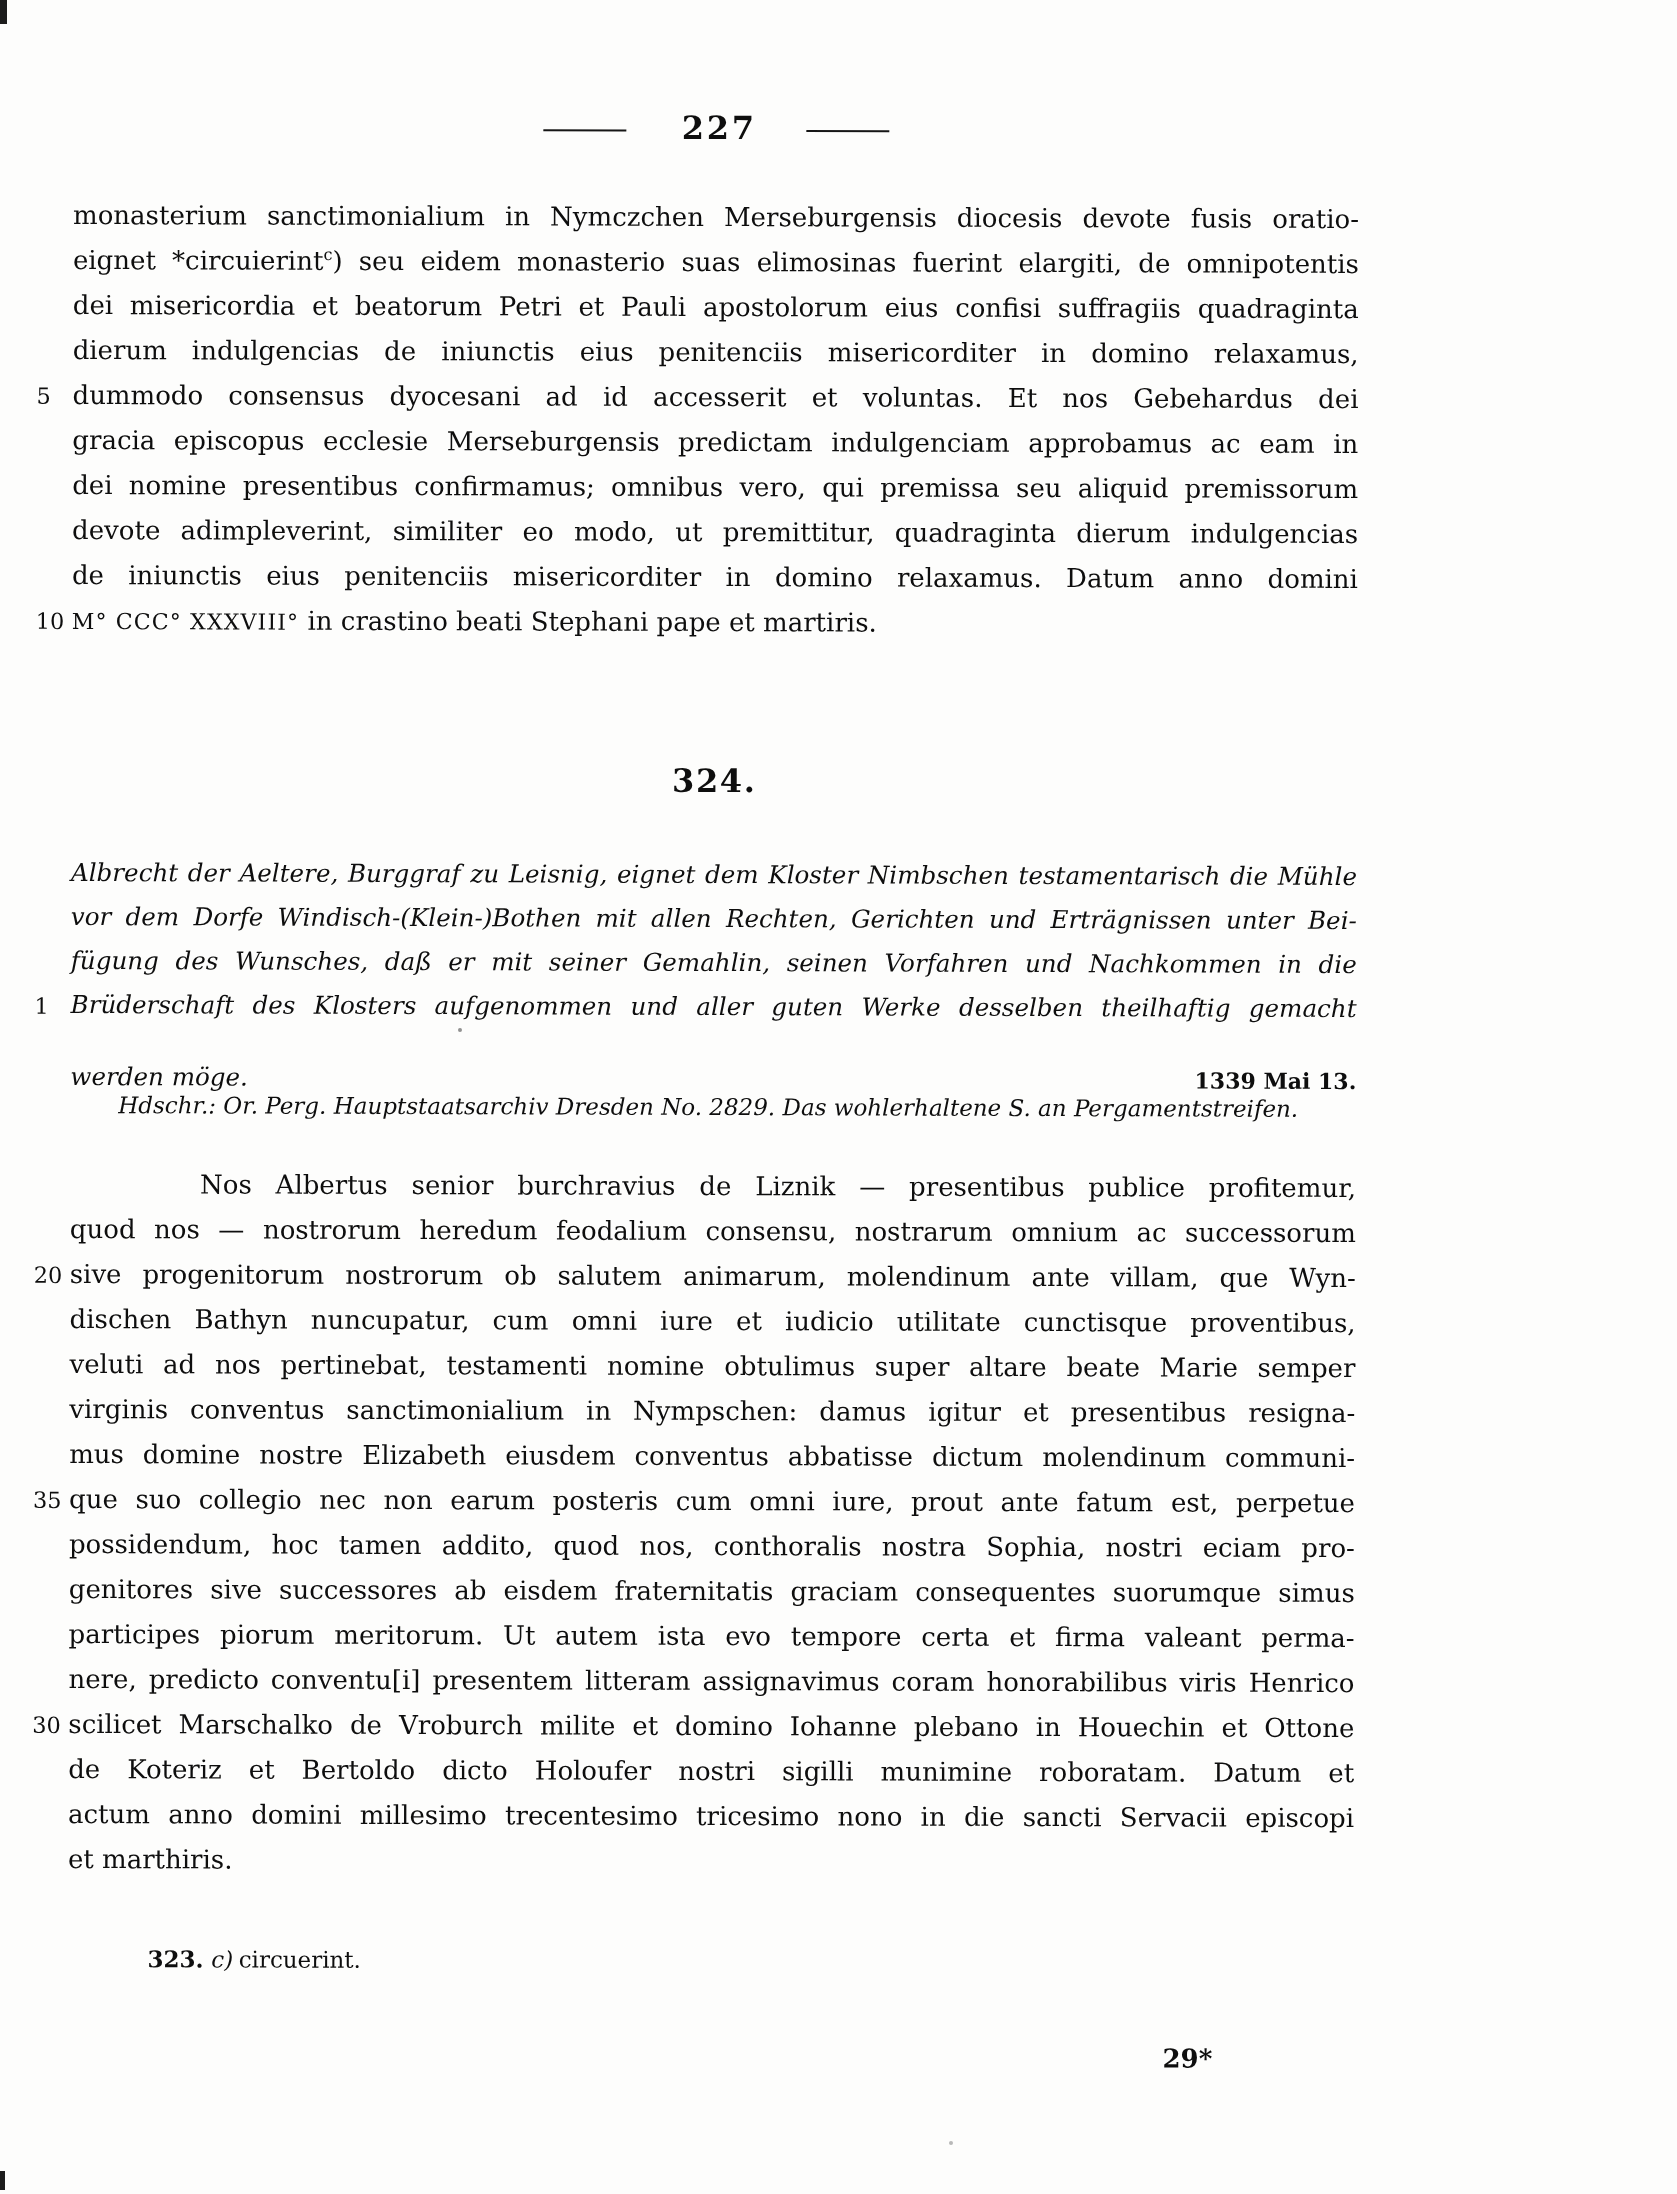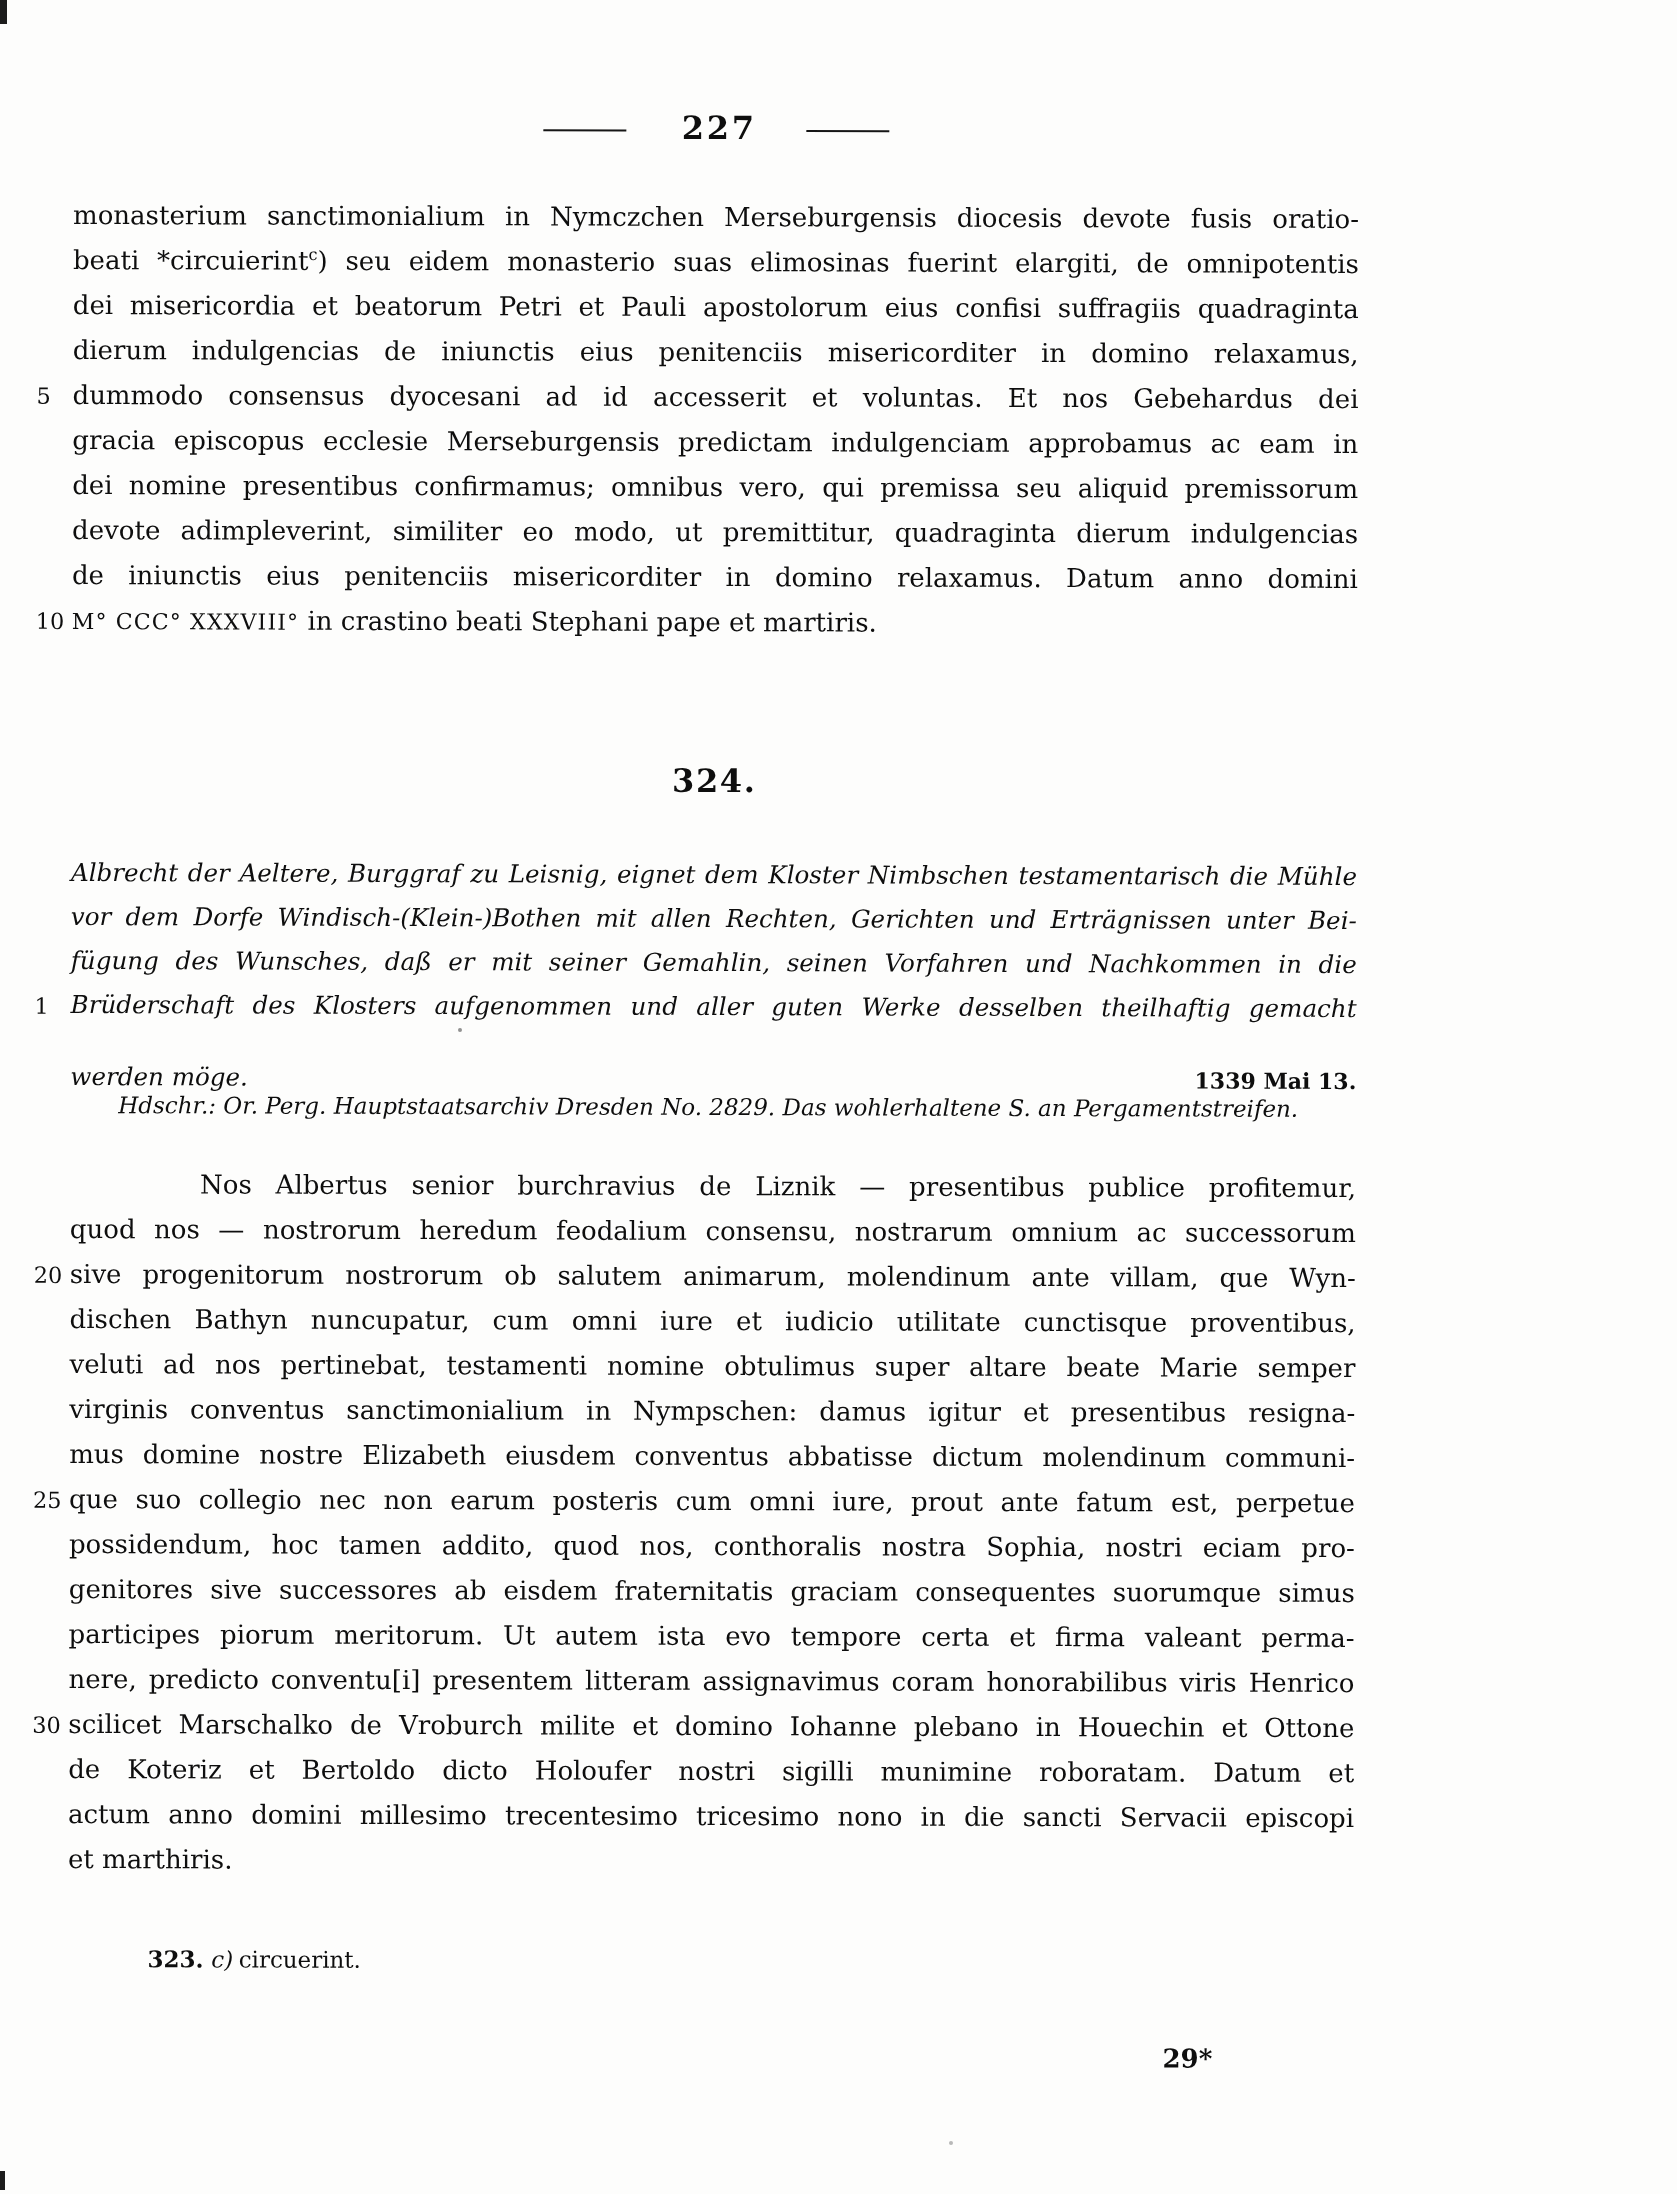--- a/index.html
+++ b/index.html
@@ -99,21 +99,21 @@
       <span class="hdash"></span>
     </div>
 
     <section class="sec-continuation">
       <div class="line">
         <span class="no"></span>
         <span class="t">monasterium sanctimonialium in Nymczchen Merseburgensis diocesis devote fusis oratio-</span>
       </div>
       <div class="line">
         <span class="no"></span>
-        <span class="t"><span>beati *circuierint</span><sup class="fnmark">c</sup><span>) seu eidem monasterio suas elimosinas fuerint elargiti, de omnipotentis</span></span>
+        <span class="t"><span>eignet *circuierint</span><sup class="fnmark">c</sup><span>) seu eidem monasterio suas elimosinas fuerint elargiti, de omnipotentis</span></span>
       </div>
       <div class="line">
         <span class="no"></span>
         <span class="t">dei misericordia et beatorum Petri et Pauli apostolorum eius confisi suffragiis quadraginta</span>
       </div>
       <div class="line">
         <span class="no"></span>
         <span class="t">dierum indulgencias de iniunctis eius penitenciis misericorditer in domino relaxamus,</span>
       </div>
       <div class="line">
@@ -192,21 +192,21 @@
       </div>
       <div class="line">
         <span class="no"></span>
         <span class="t">virginis conventus sanctimonialium in Nympschen: damus igitur et presentibus resigna-</span>
       </div>
       <div class="line">
         <span class="no"></span>
         <span class="t">mus domine nostre Elizabeth eiusdem conventus abbatisse dictum molendinum communi-</span>
       </div>
       <div class="line">
-        <span class="no">25</span>
+        <span class="no">35</span>
         <span class="t">que suo collegio nec non earum posteris cum omni iure, prout ante fatum est, perpetue</span>
       </div>
       <div class="line">
         <span class="no"></span>
         <span class="t">possidendum, hoc tamen addito, quod nos, conthoralis nostra Sophia, nostri eciam pro-</span>
       </div>
       <div class="line">
         <span class="no"></span>
         <span class="t">genitores sive successores ab eisdem fraternitatis graciam consequentes suorumque simus</span>
       </div>

